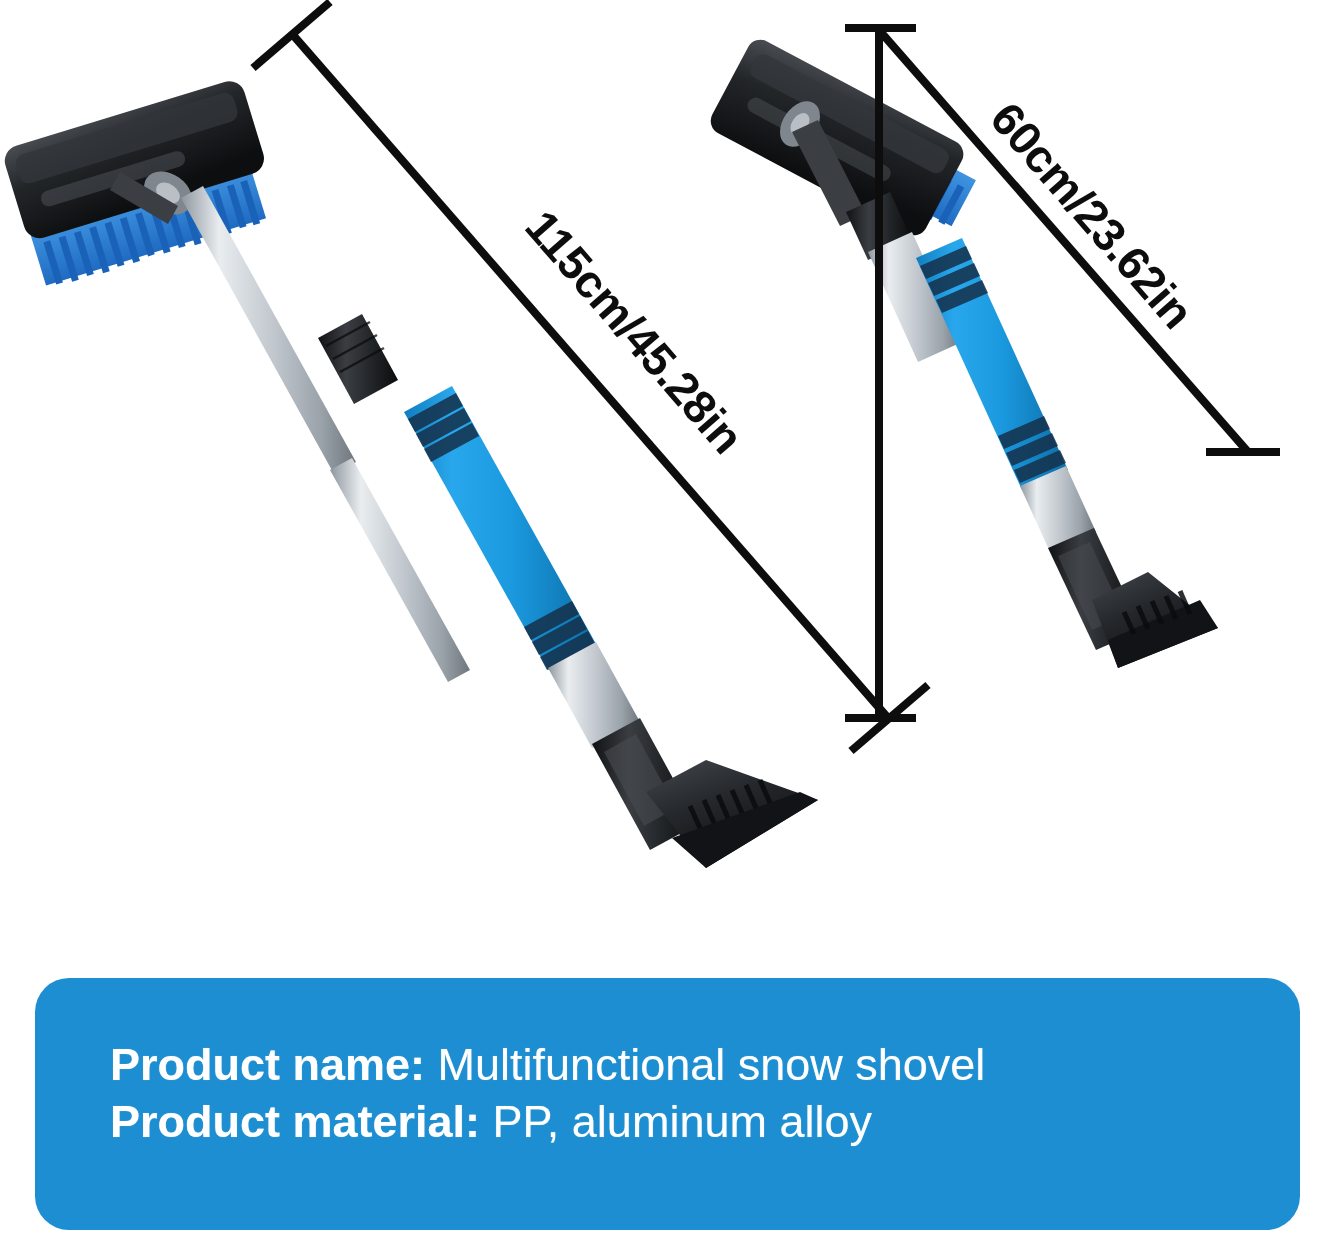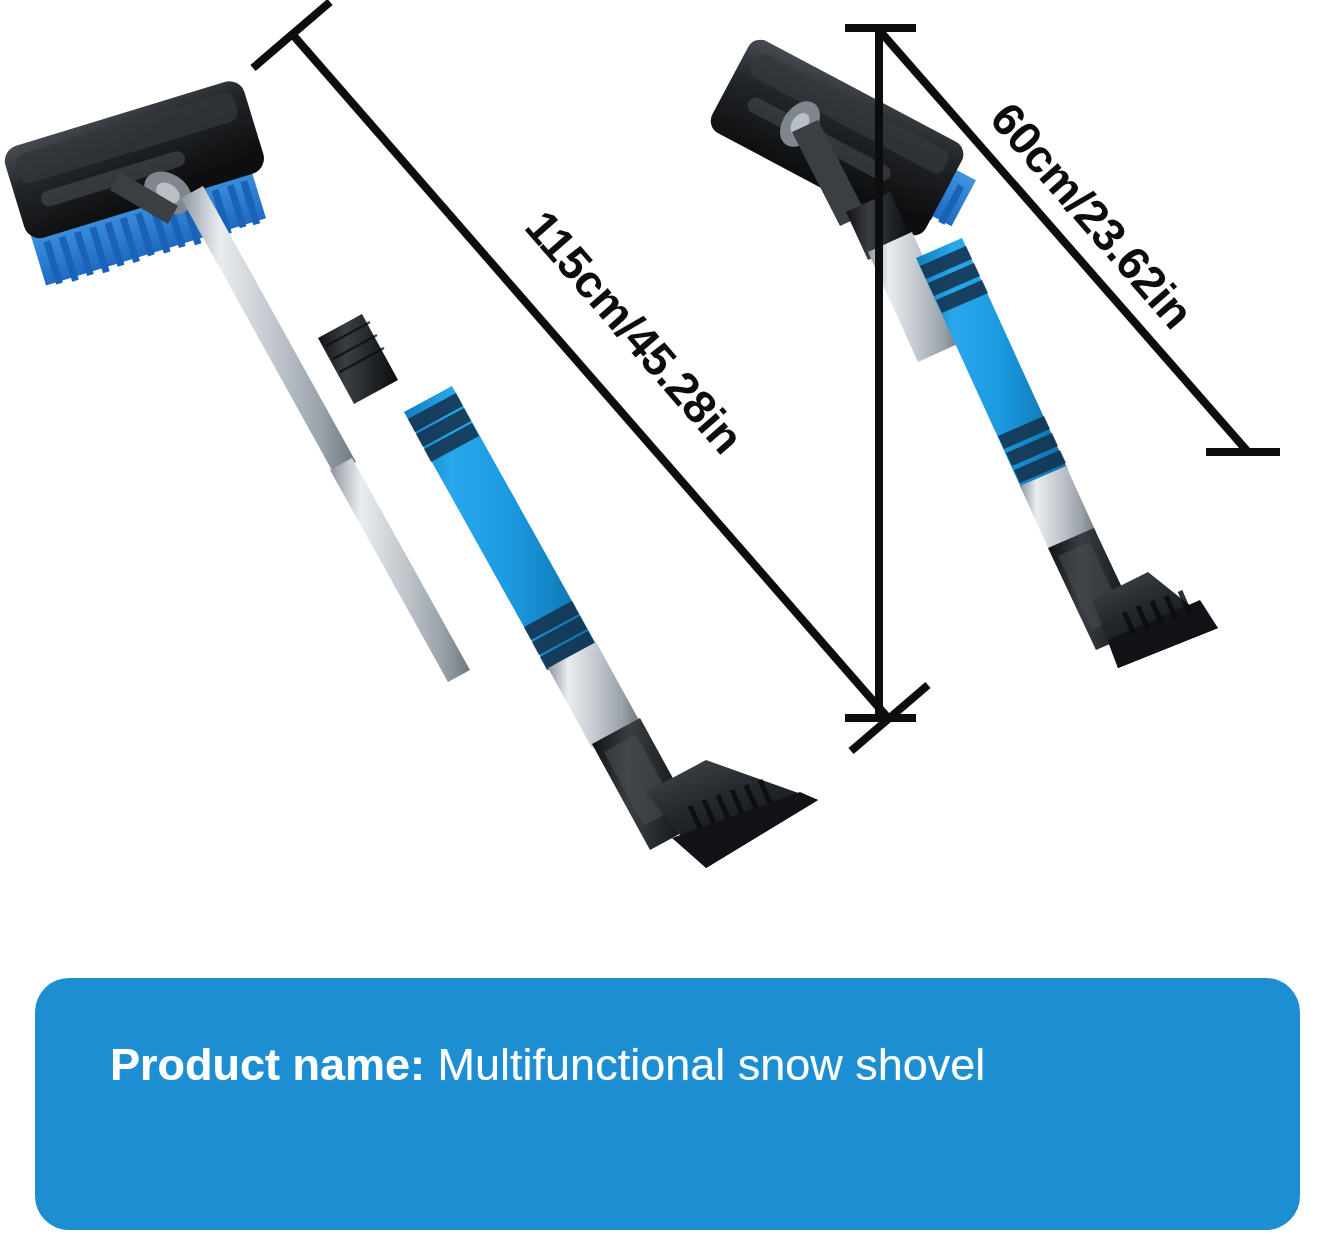--- a/index.html
+++ b/index.html
@@ -273,13 +273,17 @@
     </g>
     <text class="dim-text" transform="translate(988,120) rotate(49)">60cm/23.62in</text>
   </svg>
 </div>
 
 <div id="spec-panel">
   <div class="spec-line">
     <span class="spec-label">Product name:</span>
     <span class="spec-value">Multifunctional snow shovel</span>
   </div>
+  <div class="spec-line">
+    <span class="spec-label">Product material:</span>
+    <span class="spec-value">PP, aluminum alloy</span>
+  </div>
 </div>
 
 </body></html>

